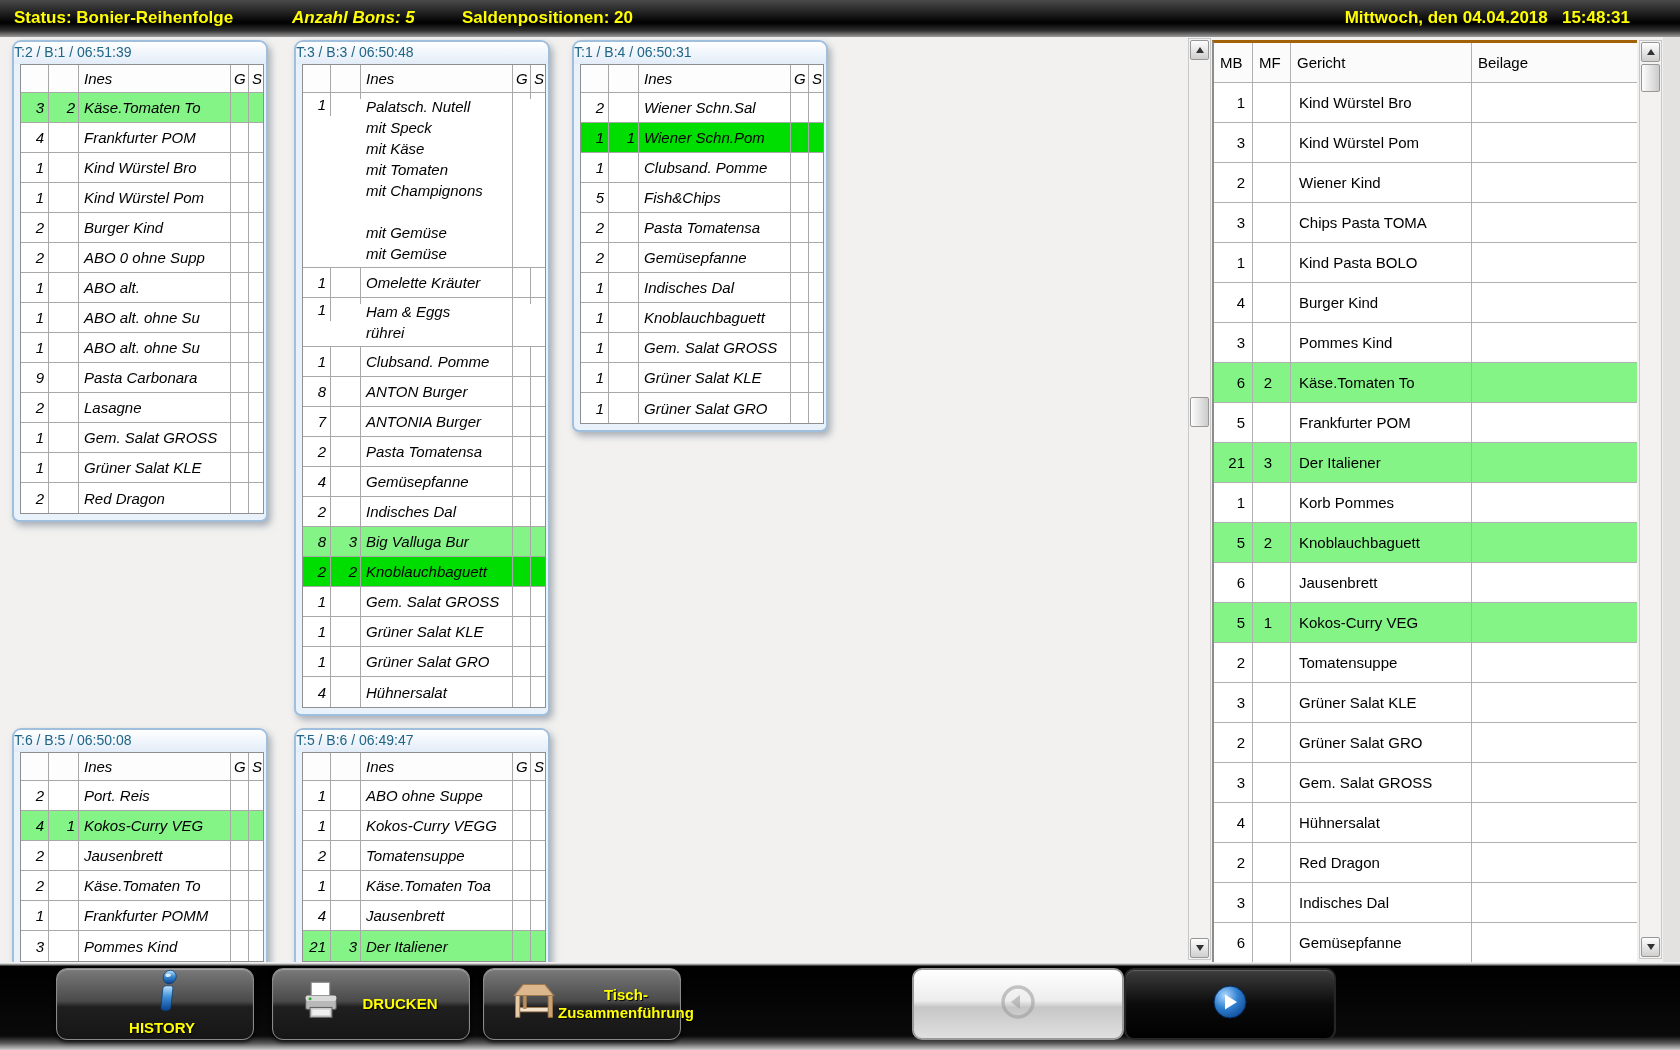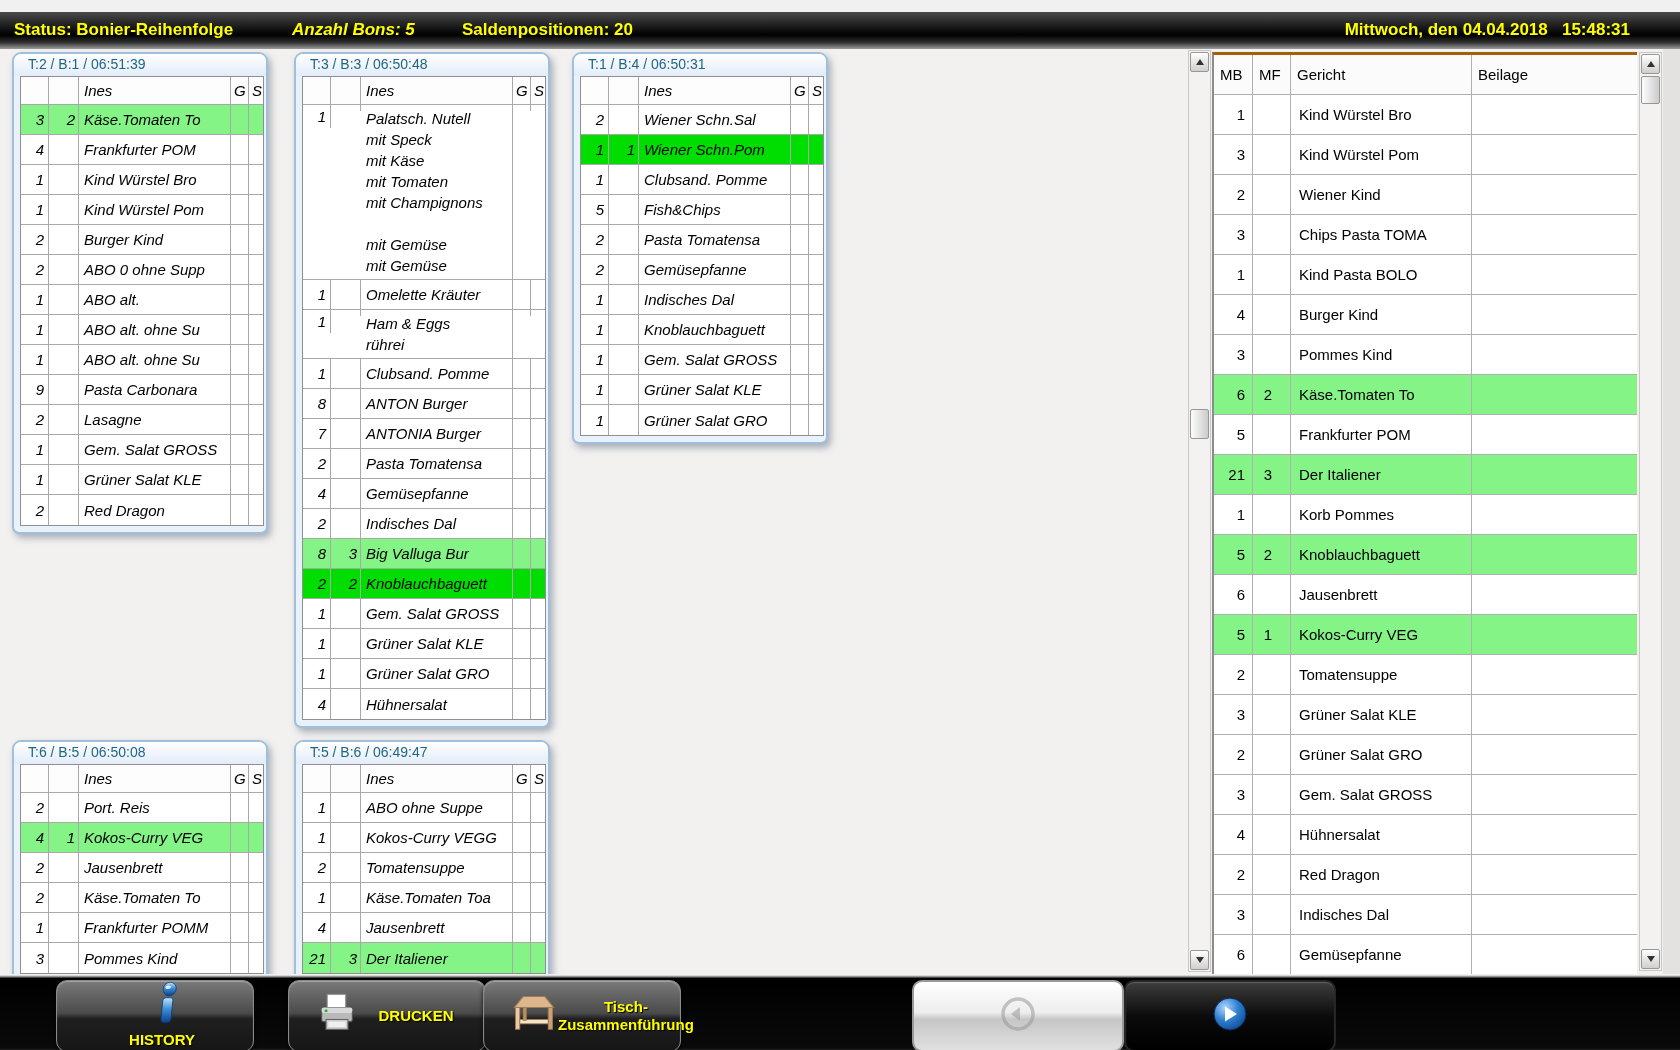--- a/index.html
+++ b/index.html
@@ -1,33 +1,33 @@
 <!DOCTYPE html>
 <html><head>
 <meta charset="utf-8">
 <style>
   * { margin:0; padding:0; box-sizing:border-box; }
   html,body { width:1680px; height:1050px; overflow:hidden; font-family:"Liberation Sans", sans-serif; background:#f0f0f0; }
-  #app { position:relative; width:1680px; height:766px; background:#4c1d95;margin-top:12px; }
+  #app { position:relative; width:1680px; height:766px; background:#4c1d95; }
 
   
   #topbar { position:absolute; left:0; top:0; width:1680px; height:37px;
     background:linear-gradient(180deg,#4a4a4a 0%,#1d1d1d 38%,#000 62%,#2e2e2e 82%,#9c9c9c 100%);
     color:#ffff00; font-weight:bold; font-size:17px; }
   #topbar span { position:absolute; top:8px; white-space:pre; }
   .tb-status { left:14px; } .tb-bons { left:292px;font-style:italic; } .tb-salden { left:462px; }
   .tb-date { right:50px; }
 
   
   #content { position:absolute; left:0; top:37px; width:1680px; height:925px; background:#f2f1f0; overflow:hidden; }
 
   
   .bon-window { position:absolute; width:256px; background:#e9f1fb; border:2px solid #a0bfdd;
     border-radius:9px 9px 7px 7px; box-shadow:3px 4px 7px rgba(110,120,135,.55); }
-  .bon-title { height:22px; line-height:21px; padding-left:14px; font-size:14px; color:#1e6586;
+  .bon-title { height:22px; line-height:21px; padding-left:0; font-size:14px; color:#1e6586;
     background:linear-gradient(180deg,#ffffff,#e2ecf8); border-radius:7px 7px 0 0; overflow:hidden; }
   .bon-table { margin:0 2px 6px 6px; background:#fff; border:1px solid #8f8f8f; }
   .brow { display:flex; align-items:center; height:30px; border-bottom:1px solid #a8a8a8; font-size:15px; color:#000;font-style:italic; }
   .brow:last-child { border-bottom:none; }
   .bhead { height:28px; background:#fdfdfd; }
   .brow > div { height:100%; border-right:1px solid #a8a8a8; display:flex; align-items:center; overflow:hidden; }
   .c-q1 { width:28px; justify-content:flex-end; padding-right:4px; }
   .c-q2 { width:30px; justify-content:flex-end; padding-right:3px; }
   .c-item { flex:1; padding-left:5px; }
   .c-g { width:18px; justify-content:flex-start; padding-left:3px; }
@@ -60,21 +60,21 @@
 
   
   #toolbar { position:absolute; left:0; top:962px; width:1680px; height:88px;
     background:linear-gradient(180deg,#ffffff 0%,#d0d0d0 2%,#000 5%,#0a0a0a 84%,#555 92%,#cfcfcf 100%); }
   .tool-btn { position:absolute; top:6px; height:72px; width:198px; border-radius:11px;
     background:linear-gradient(180deg,#7a7a7a 0%,#4a4a4a 46%,#1f1f1f 54%,#161616 100%);
     border:1px solid #8a8a8a; box-shadow:inset 0 1px 1px rgba(255,255,255,.35), 0 2px 4px rgba(0,0,0,.8);
     display:flex; align-items:center; padding-left:26px; cursor:pointer; }
   .tool-btn .lbl { flex:1; text-align:center; color:#ffff00; font-weight:bold; font-size:15px;
     line-height:18px; text-shadow:1px 1px 1px #000; padding-right:12px; }
-  #btn-history { left:56px;flex-direction:column; } #btn-drucken { left:288px;justify-content:center; } #btn-tisch { left:483px; }
+  #btn-history { left:56px;flex-direction:column; } #btn-drucken { left:272px;justify-content:center; } #btn-tisch { left:483px; }
   #btn-ende { left:690px; outline:1px dotted #ddd; outline-offset:-6px; }
   .nav-btn { position:absolute; top:6px; height:72px; width:212px; border-radius:10px;
     display:flex; align-items:center; justify-content:center; cursor:pointer; }
   #btn-prev { left:912px; background:linear-gradient(180deg,#ffffff,#ededed 45%,#c6c6c6 55%,#e0e0e0);
     border:2px solid #9a9a9a; }
   #btn-next { left:1124px; background:linear-gradient(180deg,#3d3d3d,#0b0b0b 50%,#000);
     border:2px solid #262626; box-shadow:inset 0 1px 1px rgba(255,255,255,.2); }
   #gutter-right { position:absolute; left:1663px; top:37px; width:17px; height:925px; background:#e3e2e0; }
 </style>
 </head>

